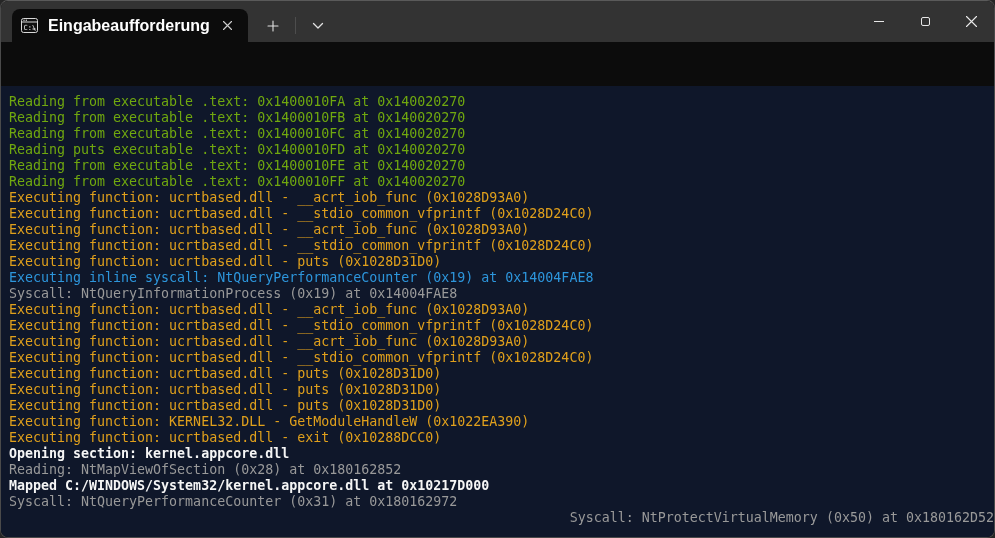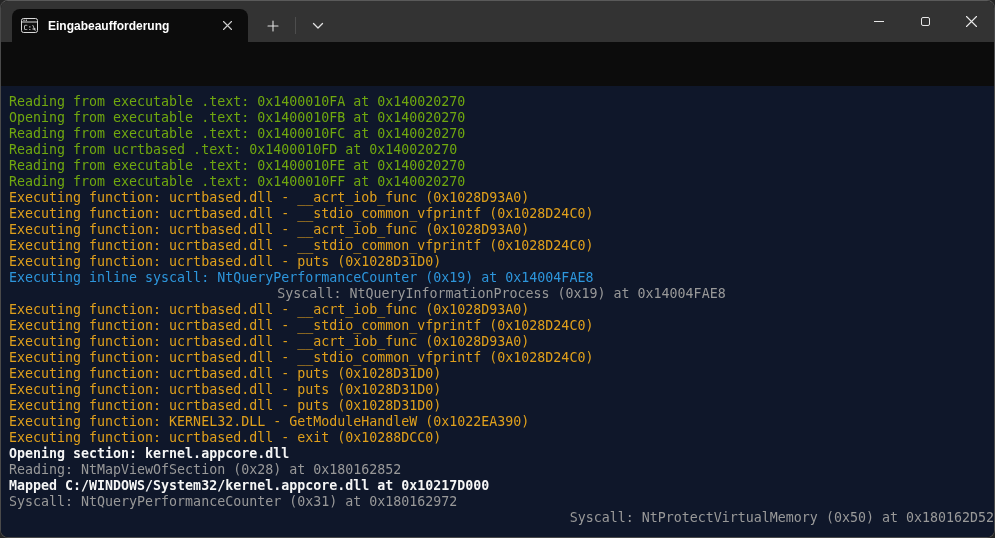--- a/index.html
+++ b/index.html
@@ -31,21 +31,21 @@
     background: #0c0c0c;
     border-radius: 8px 8px 0 0;
     display: flex;
     align-items: center;
     padding: 0 8px 0 7px;
     cursor: default;
   }
   .tab-icon { display: flex; align-items: center; margin-left: 2px; }
   .tab-title {
     color: #ffffff;
-    font-size: 12px;
+    font-size: 16px;
     font-weight: 700;
     margin-left: 10px;
     flex: 1;
     white-space: nowrap;
     overflow: hidden;
   }
   .tab-close {
     width: 22px; height: 22px;
     display: flex; align-items: center; justify-content: center;
     border-radius: 4px;
@@ -140,32 +140,32 @@
       <svg width="13" height="13" viewBox="0 0 13 13">
         <path d="M1.5 1.5 L11.5 11.5 M11.5 1.5 L1.5 11.5" stroke="#eaeaea" stroke-width="1.1" stroke-linecap="round"></path>
       </svg>
     </div>
 
   </div>
 
   <div class="console" style="background: #0f172a; margin-top: 44px;">
     <div>
         <div class="console-line" style="color: rgb(112, 168, 15);">Reading from executable .text: 0x1400010FA at 0x140020270</div>
-        <div class="console-line" style="color: rgb(112, 168, 15);">Opening from executable .text: 0x1400010FB at 0x140020270</div>
+        <div class="console-line" style="color: rgb(112, 168, 15);">Reading from executable .text: 0x1400010FB at 0x140020270</div>
         <div class="console-line" style="color: rgb(112, 168, 15);">Reading from executable .text: 0x1400010FC at 0x140020270</div>
-        <div class="console-line" style="color: rgb(112, 168, 15);">Reading from ucrtbased .text: 0x1400010FD at 0x140020270</div>
+        <div class="console-line" style="color: rgb(112, 168, 15);">Reading puts executable .text: 0x1400010FD at 0x140020270</div>
         <div class="console-line" style="color: rgb(112, 168, 15);">Reading from executable .text: 0x1400010FE at 0x140020270</div>
         <div class="console-line" style="color: rgb(112, 168, 15);">Reading from executable .text: 0x1400010FF at 0x140020270</div>
         <div class="console-line" style="color: rgb(224, 160, 28);">Executing function: ucrtbased.dll - __acrt_iob_func (0x1028D93A0)</div>
         <div class="console-line" style="color: rgb(224, 160, 28);">Executing function: ucrtbased.dll - __stdio_common_vfprintf (0x1028D24C0)</div>
         <div class="console-line" style="color: rgb(224, 160, 28);">Executing function: ucrtbased.dll - __acrt_iob_func (0x1028D93A0)</div>
         <div class="console-line" style="color: rgb(224, 160, 28);">Executing function: ucrtbased.dll - __stdio_common_vfprintf (0x1028D24C0)</div>
         <div class="console-line" style="color: rgb(224, 160, 28);">Executing function: ucrtbased.dll - puts (0x1028D31D0)</div>
         <div class="console-line" style="color: rgb(45, 150, 220);">Executing inline syscall: NtQueryPerformanceCounter (0x19) at 0x14004FAE8</div>
-        <div class="console-line" style="color: rgb(153, 153, 153); text-align: center;">Syscall: NtQueryInformationProcess (0x19) at 0x14004FAE8</div>
+        <div class="console-line" style="color: rgb(153, 153, 153);">Syscall: NtQueryInformationProcess (0x19) at 0x14004FAE8</div>
         <div class="console-line" style="color: rgb(224, 160, 28);">Executing function: ucrtbased.dll - __acrt_iob_func (0x1028D93A0)</div>
         <div class="console-line" style="color: rgb(224, 160, 28);">Executing function: ucrtbased.dll - __stdio_common_vfprintf (0x1028D24C0)</div>
         <div class="console-line" style="color: rgb(224, 160, 28);">Executing function: ucrtbased.dll - __acrt_iob_func (0x1028D93A0)</div>
         <div class="console-line" style="color: rgb(224, 160, 28);">Executing function: ucrtbased.dll - __stdio_common_vfprintf (0x1028D24C0)</div>
         <div class="console-line" style="color: rgb(224, 160, 28);">Executing function: ucrtbased.dll - puts (0x1028D31D0)</div>
         <div class="console-line" style="color: rgb(224, 160, 28);">Executing function: ucrtbased.dll - puts (0x1028D31D0)</div>
         <div class="console-line" style="color: rgb(224, 160, 28);">Executing function: ucrtbased.dll - puts (0x1028D31D0)</div>
         <div class="console-line" style="color: rgb(224, 160, 28);">Executing function: KERNEL32.DLL - GetModuleHandleW (0x1022EA390)</div>
         <div class="console-line" style="color: rgb(224, 160, 28);">Executing function: ucrtbased.dll - exit (0x10288DCC0)</div>
         <div class="console-line bold" style="color: rgb(245, 245, 245);">Opening section: kernel.appcore.dll</div>

